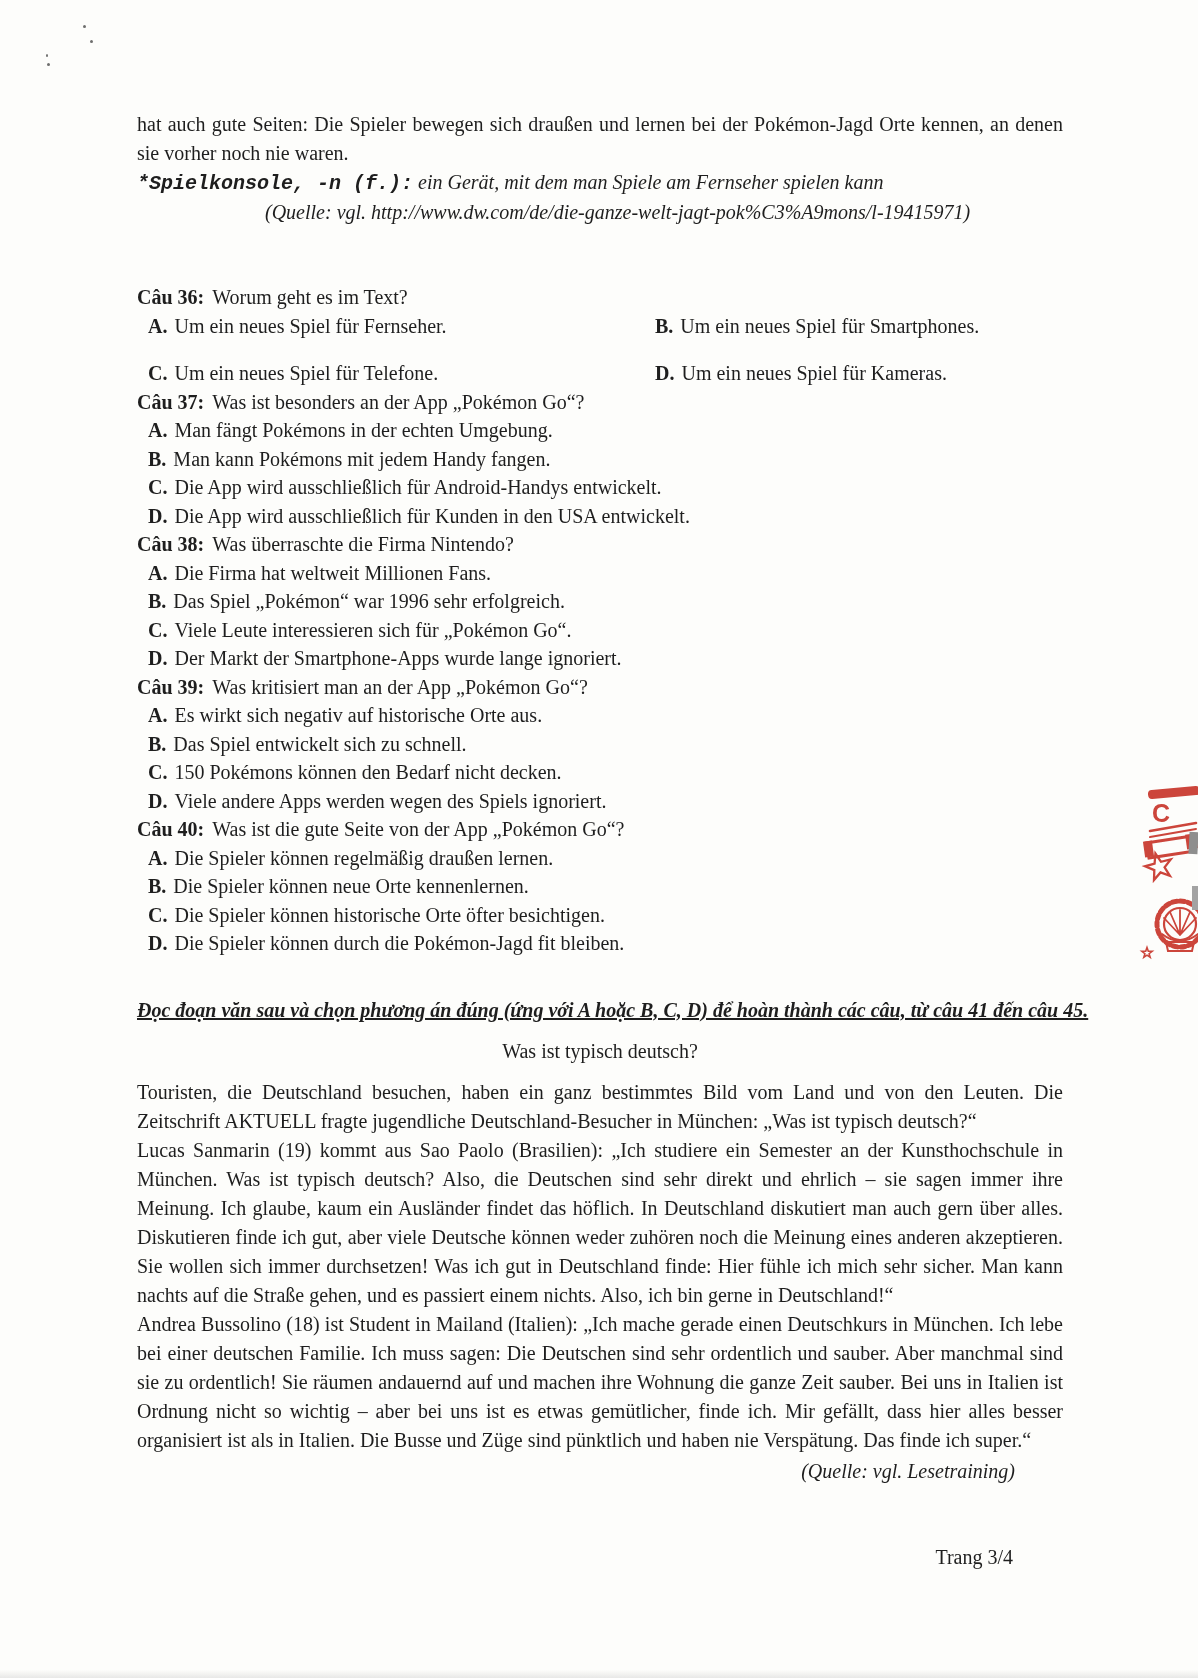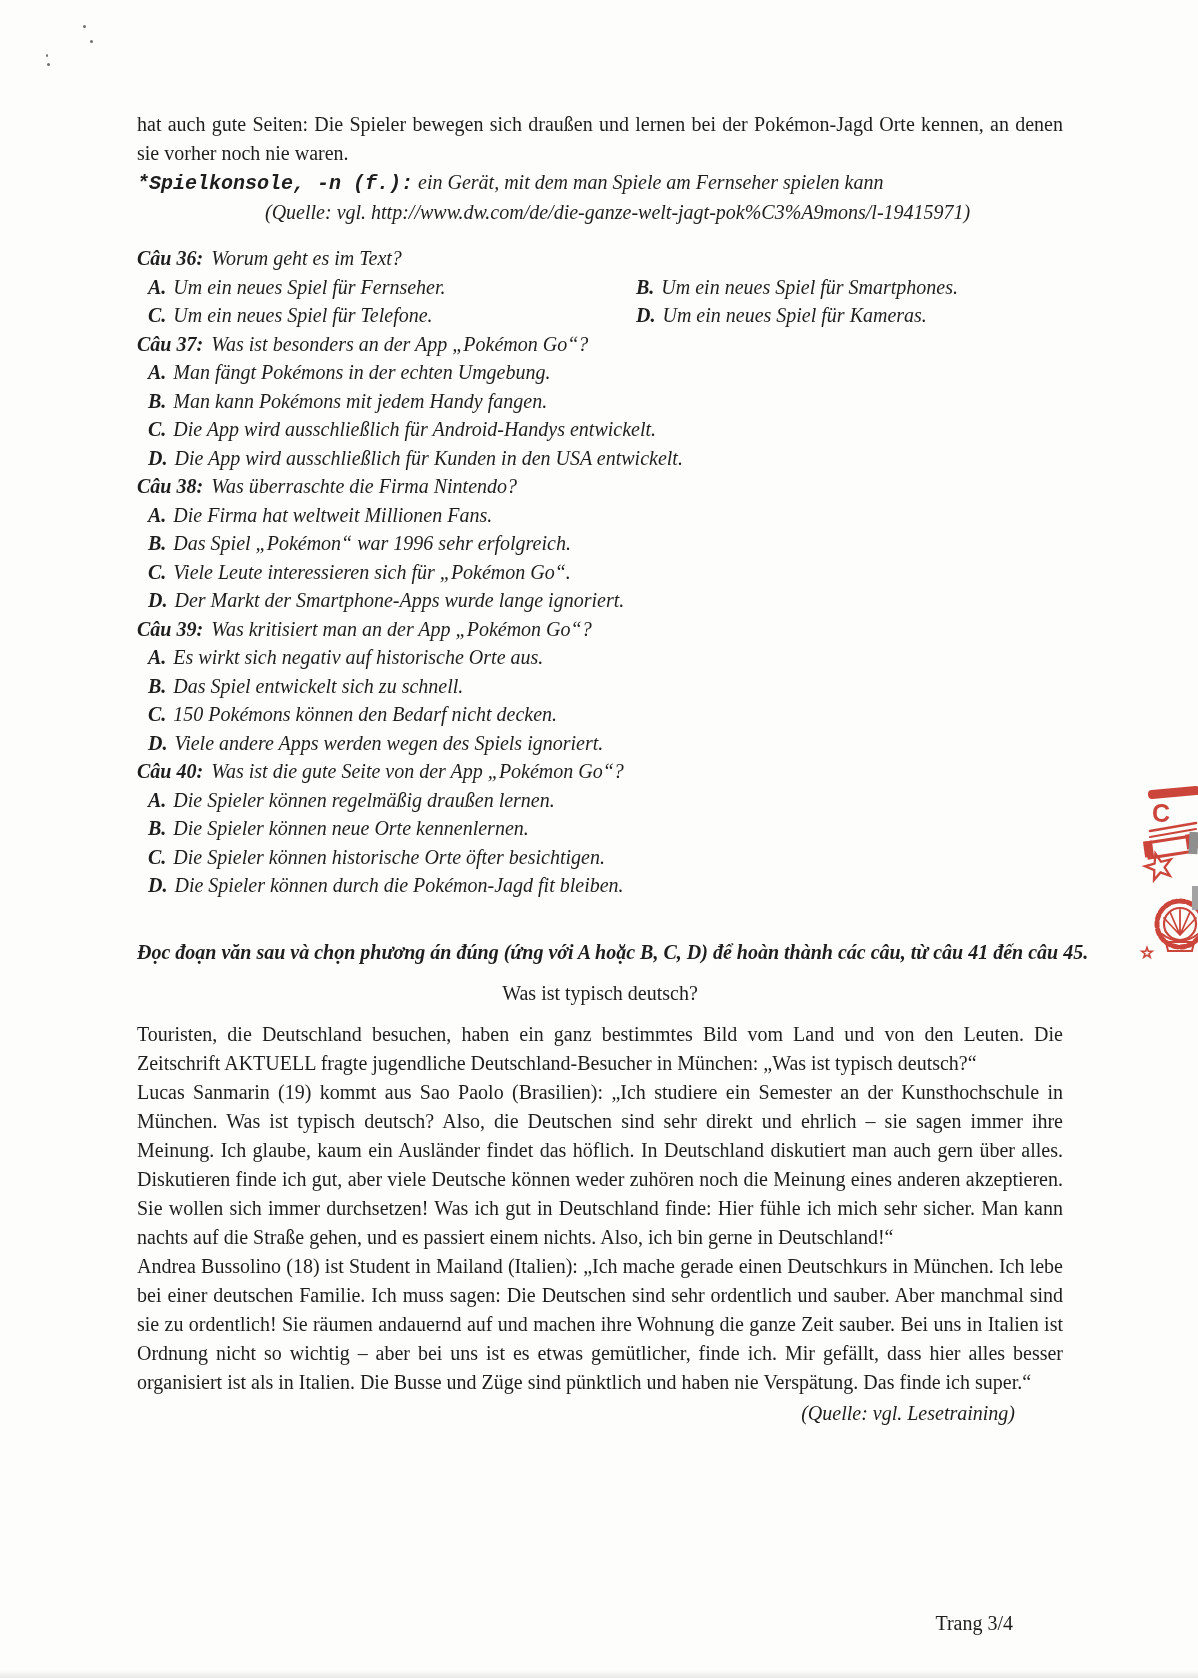--- a/index.html
+++ b/index.html
@@ -7,31 +7,31 @@
     width:1198px;height:1678px;position:relative;overflow:hidden;
     background:#fdfdfb;color:#1e1e1e;
     font-family:"Liberation Serif","DejaVu Serif",serif;
   }
   .content{position:absolute;left:137px;top:110px;width:926px;font-size:20px;}
   .i{font-style:italic;margin-top:20px;}
   .bi{font-weight:bold;font-style:italic;font-family:Liberation Mono, monospace;}
   .intro{margin:0;line-height:29px;text-align:justify;}
   .gloss{margin:0;line-height:29px;}
   .src1{margin:0 0 0 128px;line-height:29px;font-style:italic;}
-  .questions{margin-top:17px;font-style:italic;}
+  .questions{margin-top:56px;}
   .q-head,.opt{line-height:28.5px;}
   .q-label{font-weight:bold;margin-right:8px;}
   .opt{padding-left:11px;}
   .opt-letter{font-weight:bold;margin-right:7px;}
-  .opt-grid{display:grid;grid-template-columns:488px 1fr;}
-  .instruction{margin:38px 0 0 0;width:968px;line-height:29px;font-weight:bold;font-style:italic;text-align:justify;}
+  .opt-grid{display:grid;grid-template-columns:488px 1fr;gap:19px;}
+  .instruction{margin:38px 0 0 0;width:968px;line-height:29px;font-weight:bold;font-style:italic;text-align:justify;text-decoration:underline;}
   .title{margin:12px;line-height:29px;font-size:20px;font-weight:normal;text-align:center;}
   .passage{margin:0;line-height:29px;text-align:justify;}
   .src2{margin:2px 48px 0 0;line-height:29px;text-align:right;font-style:italic;}
-  .pagenum{position:absolute;right:185px;top:1610px;font-size:20px;line-height:26px;}
+  .pagenum{position:absolute;right:185px;top:1544px;font-size:20px;line-height:26px;}
   .speck{position:absolute;background:#4a4a4a;border-radius:50%;opacity:.8;}
   .bottom-shade{position:absolute;left:0;right:0;bottom:0;height:8px;
     background:linear-gradient(#fdfdfb,#e8e8e7);}
   .stamp{position:absolute;left:1136px;top:786px;}
   .gray-block{position:absolute;}
 </style>
 </head>
 <body>
 
 <div class="speck" style="left:83px;top:25px;width:3px;height:3px;"></div>

